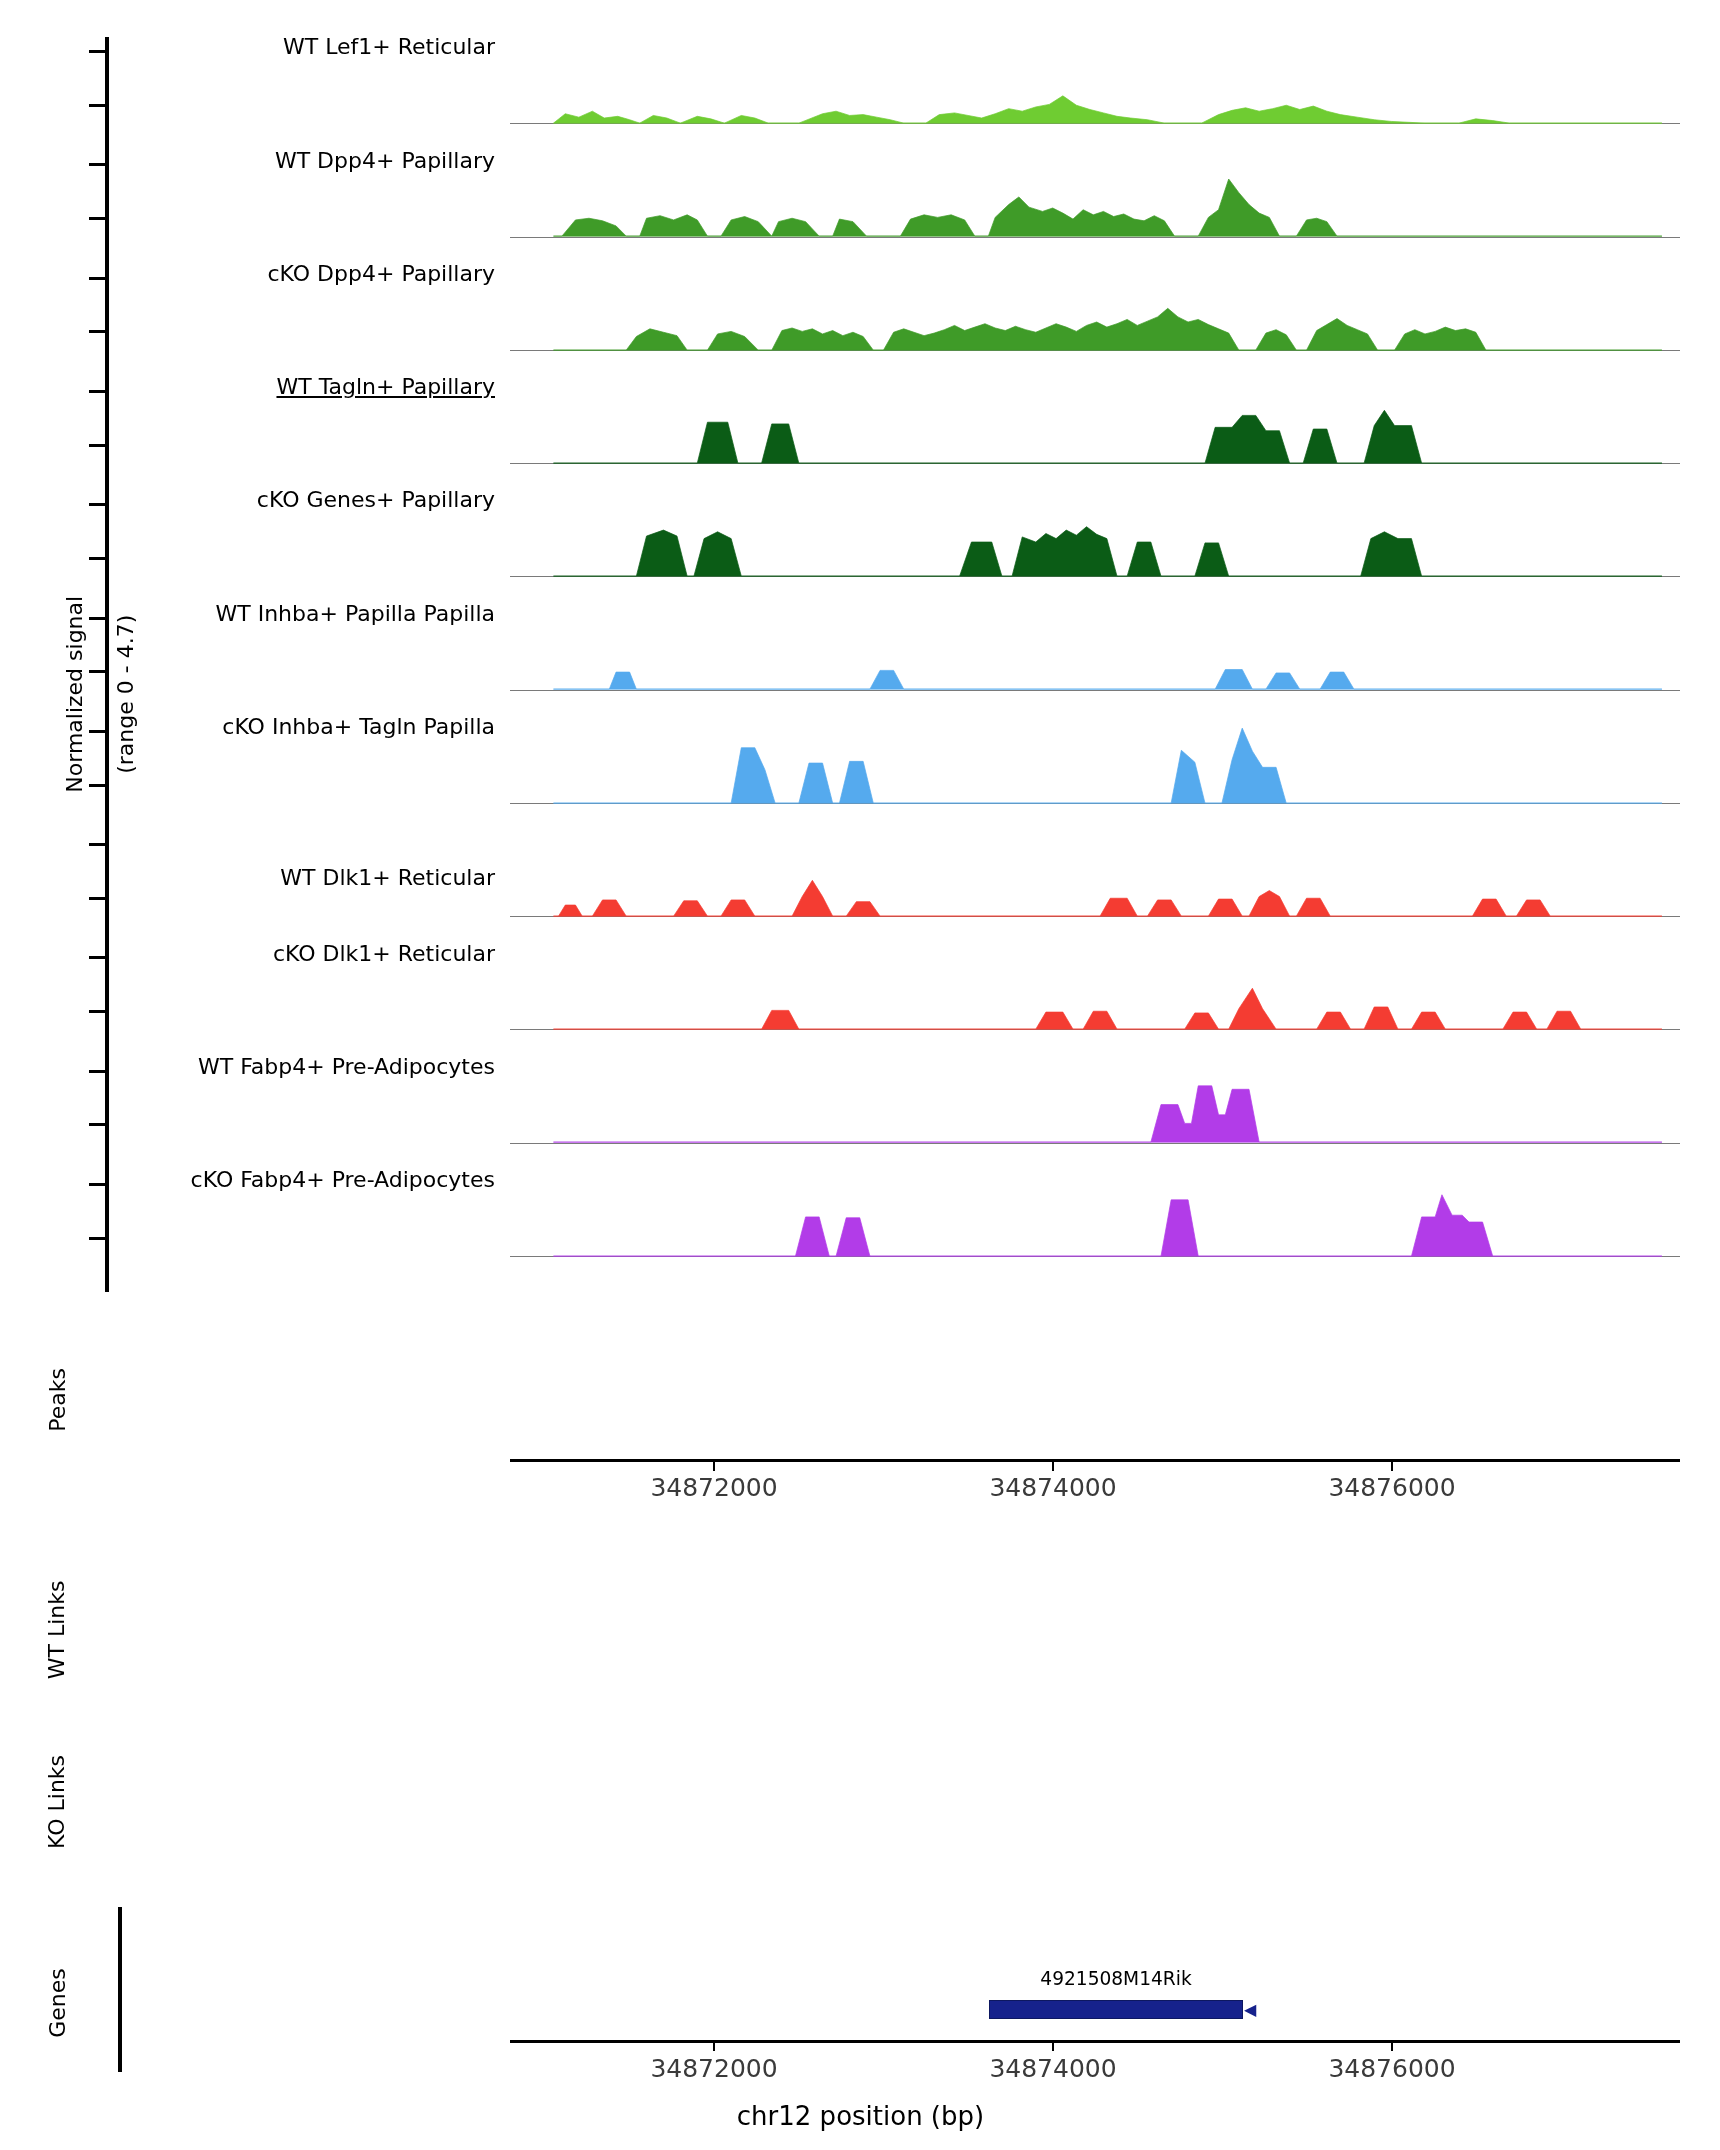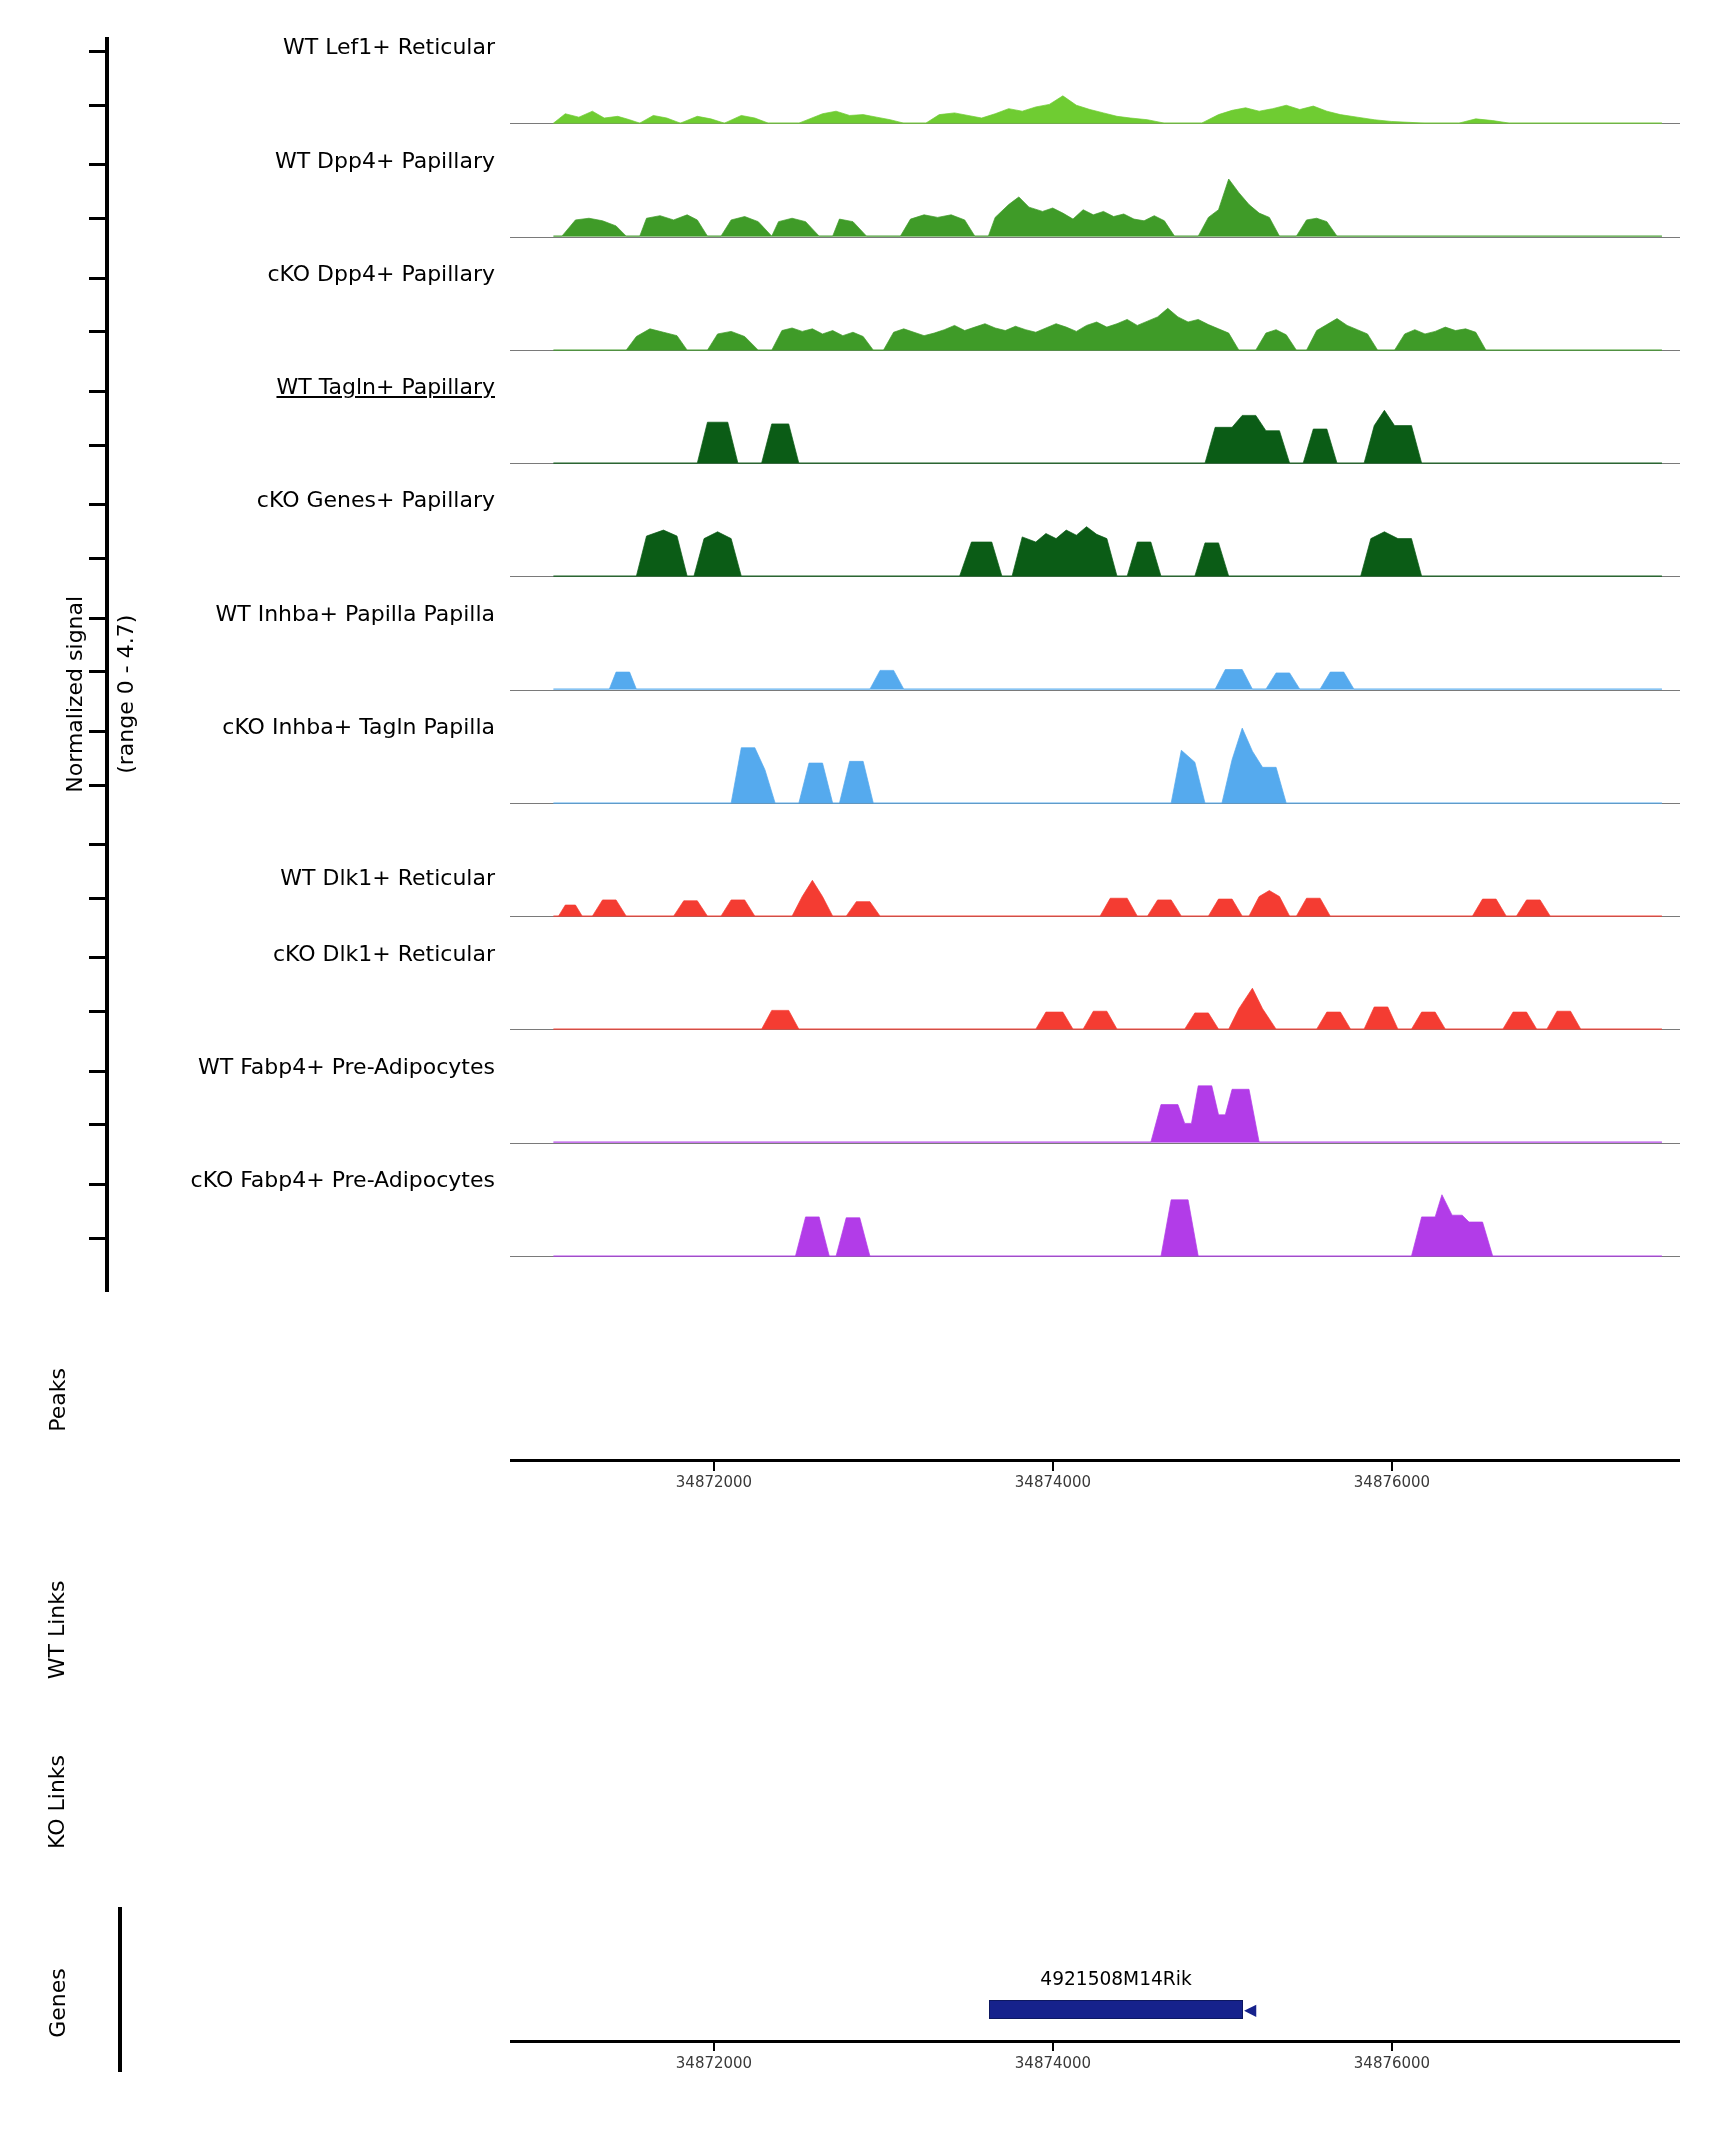--- a/index.html
+++ b/index.html
@@ -74,21 +74,21 @@
     background: #000;
   }
   .axis-tick {
     position: absolute;
     width: 2.2px;
     height: 9.3px;
     background: #000;
   }
   .axis-ticklabel {
     position: absolute;
-    font-size: 15px;
+    font-size: 25px;
     color: #3a3a3a;
     transform: translateX(-50%);
     white-space: nowrap;
   }
   .axis-title {
     position: absolute;
     font-size: 26px;
     color: #000;
     text-align: center;
     width: 100%;
@@ -265,15 +265,16 @@
   <div id="axis-bottom">
       <div class="axis-line" style="left: 510px; width: 1170px; top: 2040px;"></div>
       <div class="axis-tick" style="left: 713px; top: 2042px;"></div>
       <div class="axis-ticklabel" style="left: 714px; top: 2054px;">34872000</div>
       <div class="axis-tick" style="left: 1052px; top: 2042px;"></div>
       <div class="axis-ticklabel" style="left: 1053px; top: 2054px;">34874000</div>
       <div class="axis-tick" style="left: 1391px; top: 2042px;"></div>
       <div class="axis-ticklabel" style="left: 1392px; top: 2054px;">34876000</div>
     </div>
 
+  <div class="axis-title" style="top:2101px;">chr12 position (bp)</div>
 
 </div>
 
 
 </body></html>

